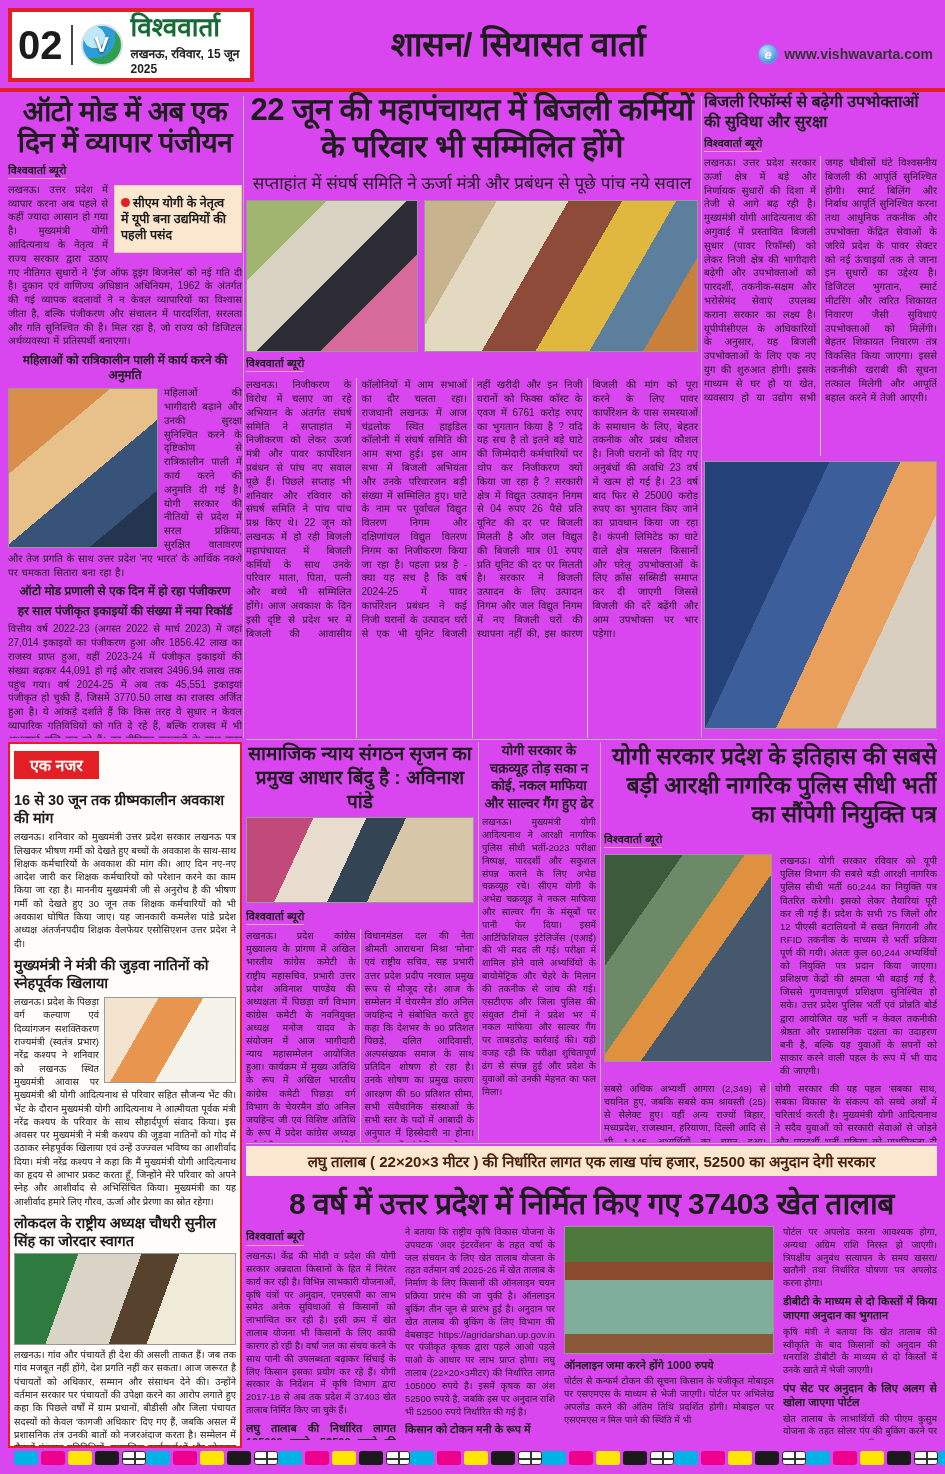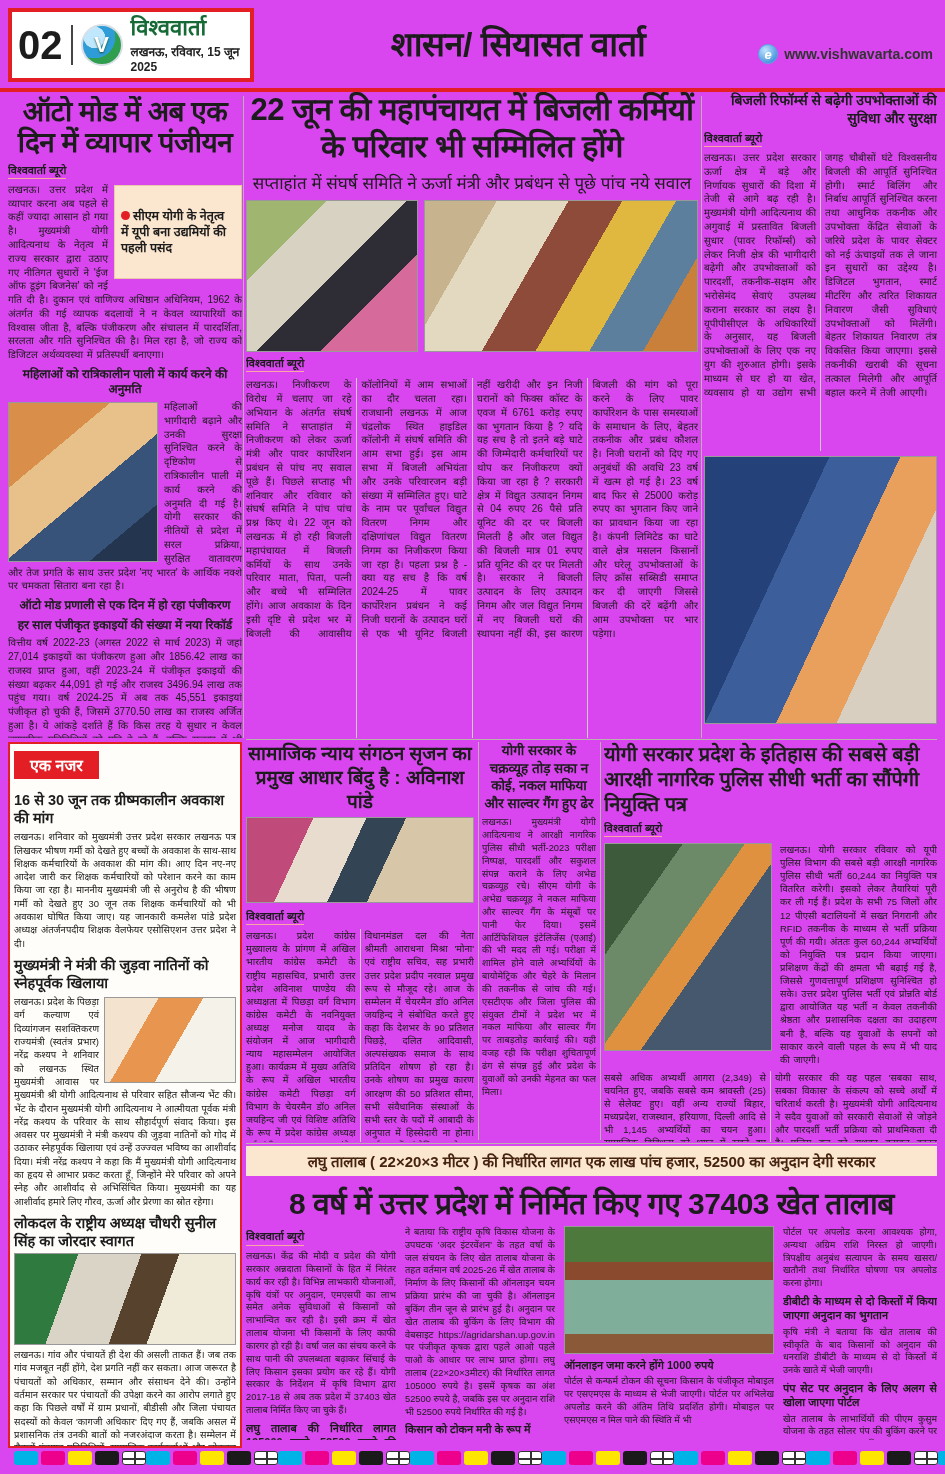--- a/index.html
+++ b/index.html
@@ -13,56 +13,56 @@
   
   .header{position:absolute;left:8px;top:6px;right:8px;height:80px}
   .header-box{position:absolute;left:0;top:2px;width:246px;height:74px;border:4px solid var(--accent-red);
               background:#fff;display:flex;align-items:center;padding:2px 6px;gap:8px}
   .pagenum{font-size:40px;font-weight:700;line-height:1;padding-right:8px;border-right:2px solid #444}
   .logo{width:42px;height:42px;border-radius:50%;flex:0 0 42px;
         background:radial-gradient(circle at 30% 30%,#bfe8ff 0 28%,#2e9cd6 29% 55%,#2f9e4f 56% 100%);
         display:flex;align-items:center;justify-content:center;border:2px solid #d8dfe6}
   .logo-v{color:#fff;font-weight:800;font-size:22px;text-shadow:0 1px 2px #14532d}
   .mast-col{display:flex;flex-direction:column;justify-content:center}
-  .mast-title{font-size:22px;font-weight:800;color:var(--mast-green);line-height:1.05}
+  .mast-title{font-size:26px;font-weight:800;color:var(--mast-green);line-height:1.05}
   .mast-date{font-size:12px;font-weight:700;color:#222;margin-top:3px}
   .section-title{position:absolute;left:300px;width:420px;top:14px;text-align:center;
                  font-size:34px;font-weight:800;letter-spacing:-.5px}
   .website{position:absolute;right:4px;top:38px;display:flex;align-items:center;gap:6px;
            font-size:14px;font-weight:700;color:#333;cursor:pointer}
   .e-icon{width:20px;height:20px;border-radius:50%;background:radial-gradient(circle at 35% 30%,#bfe4ff,#1f7ad4);
           color:#fff;font-weight:800;font-size:13px;display:flex;align-items:center;justify-content:center;
           font-style:italic;border:1px solid #5aa4e0}
   .header-rule{position:absolute;left:0;right:0;top:88px;height:4px;background:var(--accent-red)}
   
   .byline{font-weight:700;font-size:11px;border-bottom:1px solid #fca5a5;display:inline-block;
           padding-bottom:1px;margin:3px 0 4px}
   .body-txt{font-size:10px;line-height:1.38;text-align:justify;word-spacing:1px}
   .photo{background:#ccc;border:1px solid #999;position:relative;overflow:hidden}
   .vdiv,.hdiv{position:absolute;background:#b9b4ab}
   
   .art-left{position:absolute;left:8px;top:96px;width:234px;height:642px;overflow:hidden}
   .art-left h1{font-size:28px;line-height:1.12;font-weight:800;text-align:center;letter-spacing:-.5px}
-  .hbox{float:right;width:128px;background:var(--peach);border:1px solid #e8c9a8;padding:22px 6px;
+  .hbox{float:right;width:128px;background:var(--peach);border:1px solid #e8c9a8;padding:9px 6px;
         margin:2px 0 4px 6px;font-size:12.5px;font-weight:700;line-height:1.3}
   .hbox .dot{display:inline-block;width:9px;height:9px;border-radius:50%;background:var(--accent-red);margin-right:3px}
   .subhead{font-size:12px;font-weight:700;text-align:center;margin:5px 0 3px;line-height:1.25}
   .photo-yogi-point{float:left;width:150px;height:160px;margin:2px 6px 2px 0;
        background:linear-gradient(140deg,#d98f4a 0 30%,#e8c08a 30% 55%,#37537a 55% 80%,#24364f 80% 100%)}
   
   .art-center{position:absolute;left:246px;top:92px;width:452px;height:646px;overflow:hidden}
   .art-center h1{font-size:31px;line-height:1.18;font-weight:800;text-align:center;letter-spacing:-.5px}
   .art-center .sub{font-size:17px;font-weight:400;text-align:center;margin:6px 0 6px}
   .photo-row{display:flex;gap:6px;height:152px}
   .photo-girls{flex:0 0 172px;background:linear-gradient(135deg,#9fb570 0 25%,#d8d2c2 25% 50%,#2e2c34 50% 70%,#d66a9a 70% 100%)}
   .photo-crowd{flex:1;background:linear-gradient(120deg,#c7b48e 0 20%,#e3d9c0 20% 40%,#8e4b3a 40% 55%,#e0b83f 55% 70%,#5d7f9e 70% 85%,#c9803a 85% 100%)}
   .cols4{column-count:4;column-gap:10px;column-rule:1px solid #ccc;height:392px;overflow:hidden;margin-top:2px}
   
   .art-right{position:absolute;left:704px;top:92px;width:233px;height:646px;overflow:hidden}
-  .art-right h1{font-size:14px;line-height:1.25;font-weight:800;text-align:right}
+  .art-right h1{font-size:16px;line-height:1.25;font-weight:800;text-align:left}
   .cols2{column-count:2;column-gap:9px;column-rule:1px solid #ccc;overflow:hidden}
   .art-right .cols2{height:300px}
   .photo-governor{width:100%;height:268px;margin-top:5px;
        background:linear-gradient(115deg,#24417a 0 35%,#3c5f9c 35% 55%,#e8a05c 55% 72%,#d9cfc0 72% 100%)}
   
   .eknajar{position:absolute;left:8px;top:742px;width:234px;height:706px;border:2px solid var(--accent-red);
            padding:7px 4px;overflow:hidden;background:#fffdf9}
   .ek-tab{display:inline-block;background:var(--accent-red);color:#fff;font-size:16px;font-weight:800;
           padding:3px 16px;margin-bottom:6px}
   .ek-title{font-size:14.5px;font-weight:800;line-height:1.25;margin:6px 0 3px}
@@ -74,21 +74,21 @@
   
   .art-srijan{position:absolute;left:246px;top:742px;width:228px;height:400px;overflow:hidden}
   .art-srijan h2{font-size:19px;font-weight:800;text-align:center;line-height:1.25}
   .photo-congress{width:100%;height:86px;margin:4px 0 2px;
        background:linear-gradient(115deg,#c04a7a 0 25%,#e8dccf 25% 45%,#334455 45% 60%,#d8c6a8 60% 100%)}
   .art-srijan .cols2{height:230px;font-size:9.5px}
   .art-chakra{position:absolute;left:482px;top:742px;width:114px;height:400px;overflow:hidden}
   .art-chakra h2{font-size:13.5px;font-weight:800;text-align:center;line-height:1.3}
   .art-chakra .body-txt{font-size:9.3px;margin-top:4px}
   .art-bharti{position:absolute;left:604px;top:742px;width:333px;height:400px;overflow:hidden}
-  .art-bharti h2{font-size:20px;font-weight:800;text-align:left;line-height:1.25}
+  .art-bharti h2{font-size:23px;font-weight:800;text-align:right;line-height:1.25}
   .bharti-flex{display:flex;gap:8px;margin-top:2px}
   .photo-police{flex:0 0 168px;height:208px;
        background:linear-gradient(125deg,#3d5a3a 0 25%,#6d8a68 25% 45%,#e0913f 45% 58%,#45586e 58% 100%)}
   .bharti-right{flex:1;font-size:9.5px}
   .art-bharti .cols2b{column-count:2;column-gap:9px;column-rule:1px solid #ccc;height:128px;overflow:hidden;
        font-size:9.5px;margin-top:5px}
   
   .strip{position:absolute;left:246px;top:1146px;width:691px;height:30px;background:var(--peach);
          display:flex;align-items:center;justify-content:center;font-size:15px;font-weight:800;color:#46230e}
   .talab-title{position:absolute;left:246px;top:1182px;width:691px;text-align:center;

